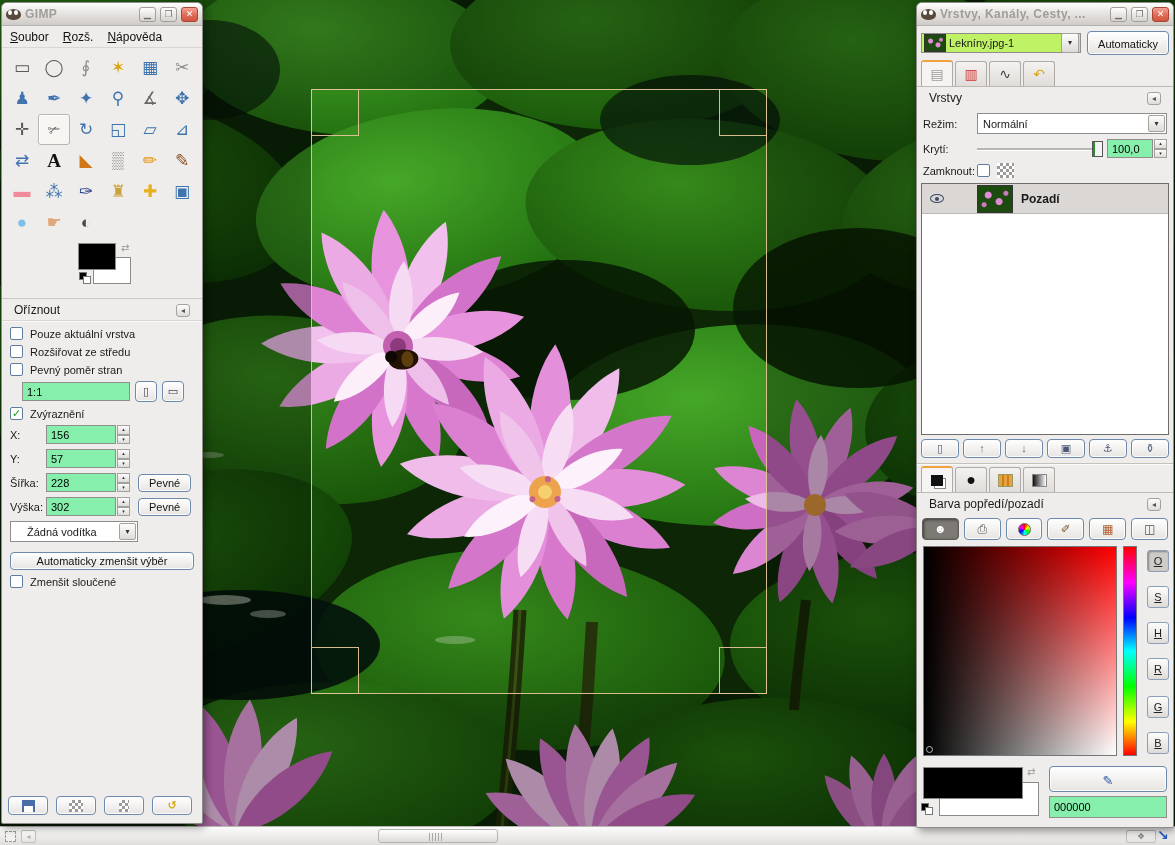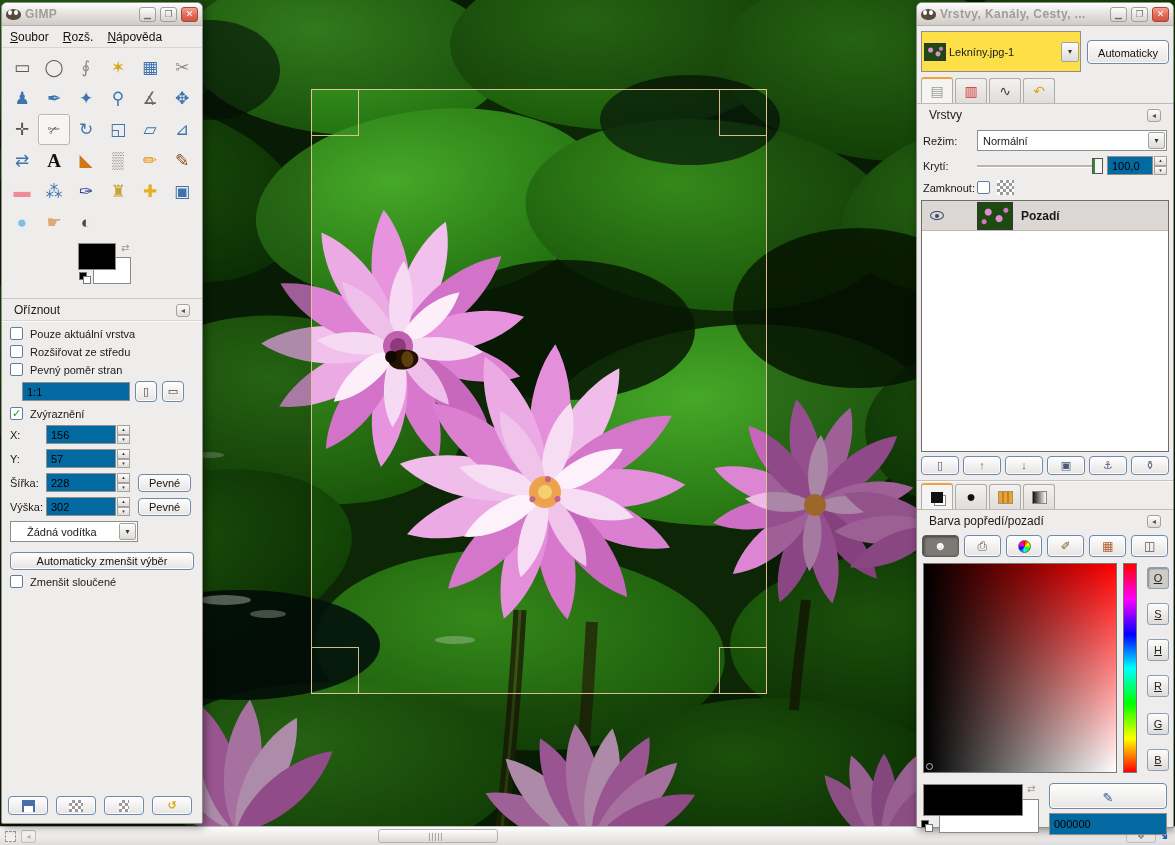--- a/index.html
+++ b/index.html
@@ -55,21 +55,21 @@
   
   #opts { border-top:1px solid #cbc8c4; margin-top:2px; }
   .ohdr { display:flex; align-items:center; padding:4px 12px 3px; }
   .ohdr span:first-child { flex:1; font-size:12px; }
   .cbtn { width:14px; height:13px; border:1px solid #a5a29d; border-radius:3px; background:linear-gradient(#fdfdfd,#dedbd7);
     font-size:8px; line-height:11px; text-align:center; color:#555; }
   .sect { border-top:1px solid #d8d5d2; border-bottom:1px solid #fbfaf9; }
   .row { display:flex; align-items:center; margin:5px 8px 0; }
   .cb { width:13px; height:13px; background:#fff; border:1px solid #607da0; border-radius:2px; margin-right:7px;
     font-size:11px; line-height:11px; text-align:center; color:#17a317; font-weight:bold; flex:0 0 auto; }
-  .inp { background:#0369a1; border:1px solid #908e8a; height:19px; padding:1px 4px; font-size:11px;
+  .inp { background:#86efac; border:1px solid #908e8a; height:19px; padding:1px 4px; font-size:11px;
     font-family:inherit; width:70px; }
   .spin { width:13px; height:19px; display:flex; flex-direction:column; margin-left:1px; }
   .spin b { flex:1; border:1px solid #a5a29d; background:linear-gradient(#fdfdfd,#dedbd7); font-size:5px;
     line-height:7px; text-align:center; color:#333; font-weight:normal; }
   .btn { border:1px solid #6d89ab; border-radius:4px; background:linear-gradient(#ffffff,#e7e4e1);
     box-shadow:inset 0 0 0 1px #fcfcfc; padding:2px 10px; font-size:11px; text-align:center; color:#111; }
   .flbl { width:36px; flex:0 0 auto; }
   .mini { width:22px; height:21px; padding:0; margin-left:5px; font-size:11px; color:#445; line-height:19px; }
   .ddown { display:flex; align-items:center; border:1px solid #908e8a; background:#fff; height:21px; width:128px; }
   .ddown span:first-child { flex:1; padding:0 16px; }
@@ -80,21 +80,21 @@
   #tbbtns .btn { width:40px; height:19px; padding:0; line-height:17px; font-size:11px; }
   .checker { display:inline-block; width:14px; height:12px; vertical-align:middle;
     background-image:linear-gradient(45deg,#9a9a9a 25%,transparent 25%,transparent 75%,#9a9a9a 75%),
       linear-gradient(45deg,#9a9a9a 25%,#fff 25%,#fff 75%,#9a9a9a 75%);
     background-size:6px 6px; background-position:0 0,3px 3px; }
   .floppy { display:inline-block; width:13px; height:12px; background:#4a6ea8; position:relative; vertical-align:middle; }
   .floppy::after { content:""; position:absolute; left:2px; bottom:0; width:9px; height:6px; background:#fff; }
   
   #dock { left:916px; top:2px; width:258px; height:826px; }
   #selrow { display:flex; align-items:center; gap:6px; padding:5px 4px 4px; }
-  #imgcombo { display:flex; align-items:center; flex:1; border:1px solid #908e8a; background:#fde047; height:41px; }
+  #imgcombo { display:flex; align-items:center; flex:1; border:1px solid #908e8a; background:#bef264; height:20px; }
   #imgthumb { width:22px; height:18px; margin:0 3px 0 2px; border:1px solid #333; background:
       radial-gradient(circle at 28% 38%, #e08cd6 0 2px, transparent 3px),
       radial-gradient(circle at 65% 62%, #e08cd6 0 2px, transparent 3px),
       radial-gradient(circle at 80% 30%, #cf79c5 0 1.5px, transparent 2.5px), #1d4a0e; }
   #imgcombo .arr { width:18px; height:20px; margin:0 1px 0 auto; border:1px solid #a5a29d; border-radius:2px;
     background:linear-gradient(#fdfdfd,#dedbd7); text-align:center; font-size:8px; line-height:18px; color:#333; }
   .tabs { display:flex; gap:2px; padding:2px 4px 0; border-bottom:1px solid #bdbab6; }
   .tab { width:32px; height:25px; border:1px solid #aeaba7; border-bottom:none; border-radius:3px 3px 0 0;
     background:linear-gradient(#f4f2f0,#dfdcd9); display:flex; align-items:center; justify-content:center;
     font-size:14px; color:#888; }

